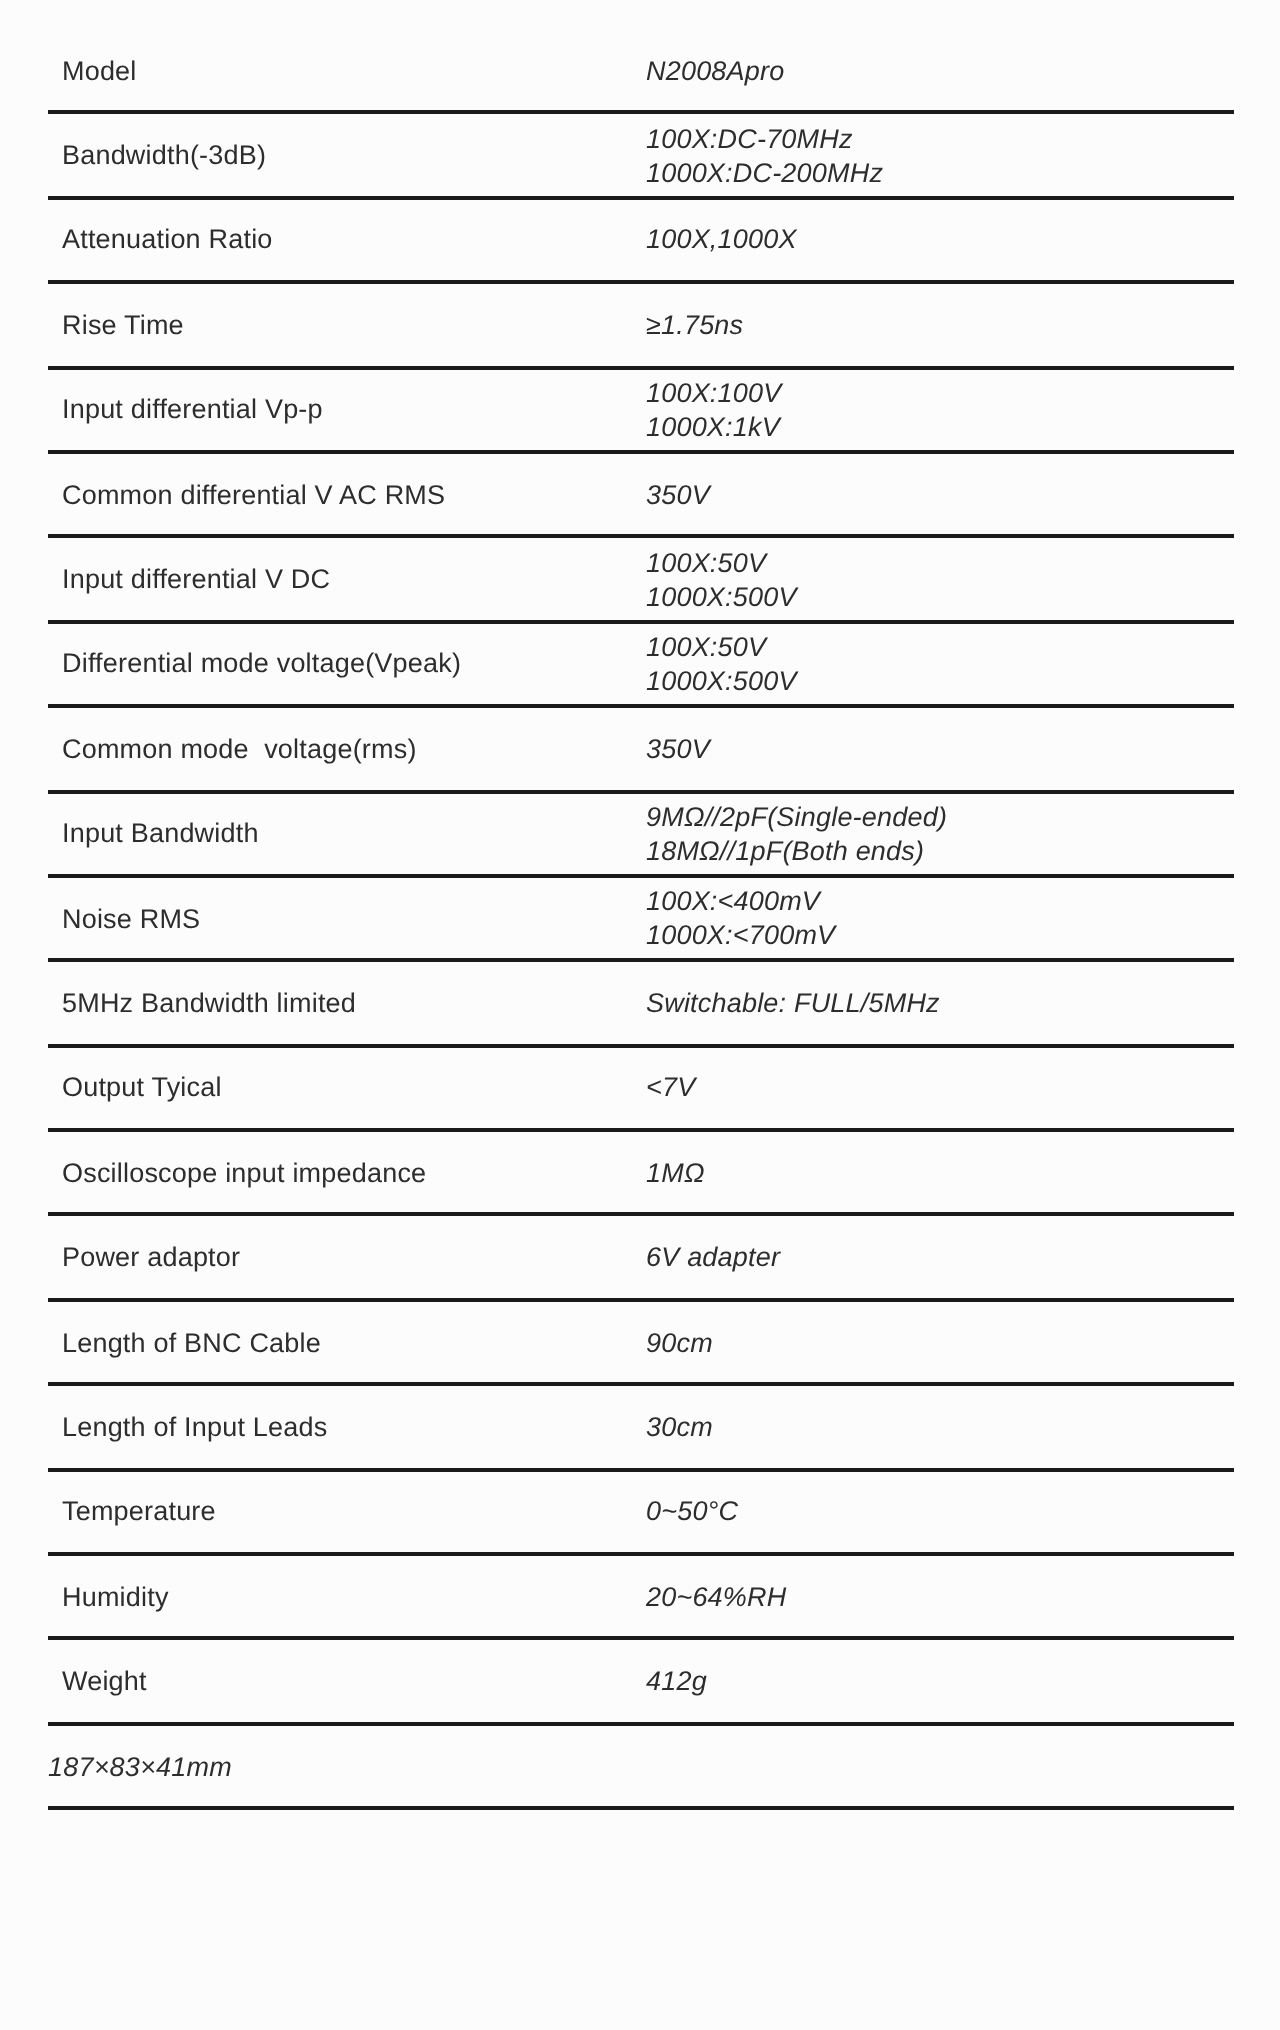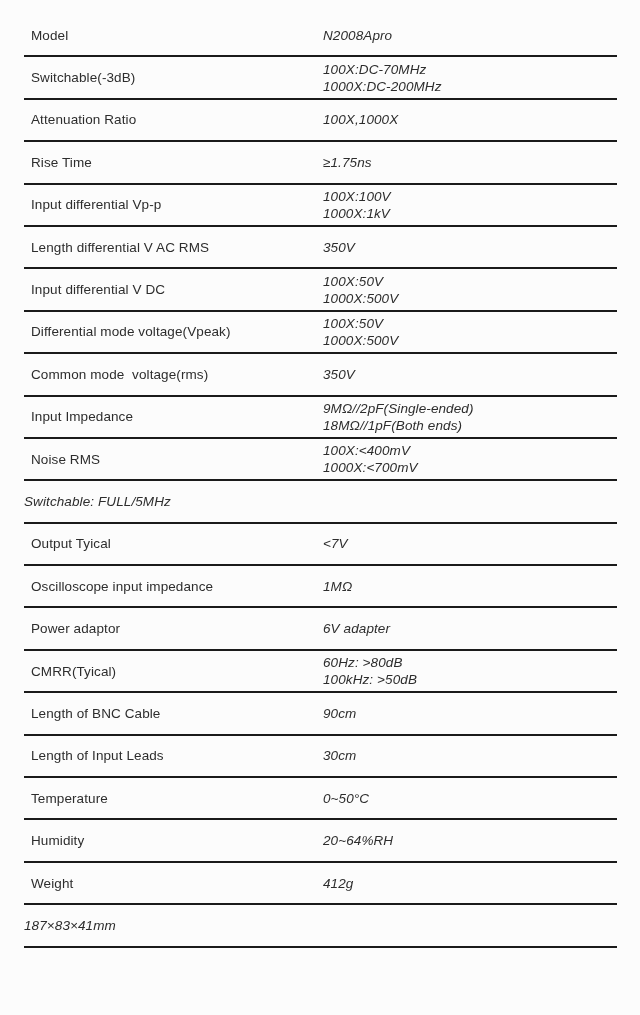--- a/index.html
+++ b/index.html
@@ -50,21 +50,21 @@
 <body>
 
 <div class="page">
   <div class="spec-table" id="spec-table">
   <div class="row">
     <div class="cell label">Model</div>
     <div class="cell value">N2008Apro</div>
   </div>
 
   <div class="row">
-    <div class="cell label">Switchable(-3dB)</div>
+    <div class="cell label">Bandwidth(-3dB)</div>
     <div class="cell value">100X:DC-70MHz
 1000X:DC-200MHz</div>
   </div>
 
   <div class="row">
     <div class="cell label">Attenuation Ratio</div>
     <div class="cell value">100X,1000X</div>
   </div>
 
 
@@ -73,21 +73,21 @@
     <div class="cell value">≥1.75ns</div>
   </div>
 
   <div class="row">
     <div class="cell label">Input differential Vp-p</div>
     <div class="cell value">100X:100V
 1000X:1kV</div>
   </div>
 
   <div class="row">
-    <div class="cell label">Length differential V AC RMS</div>
+    <div class="cell label">Common differential V AC RMS</div>
     <div class="cell value">350V</div>
   </div>
 
   <div class="row">
     <div class="cell label">Input differential V DC</div>
     <div class="cell value">100X:50V
 1000X:500V</div>
   </div>
 
   <div class="row">
@@ -95,55 +95,51 @@
     <div class="cell value">100X:50V
 1000X:500V</div>
   </div>
 
   <div class="row">
     <div class="cell label">Common mode  voltage(rms)</div>
     <div class="cell value">350V</div>
   </div>
 
   <div class="row">
-    <div class="cell label">Input Impedance</div>
+    <div class="cell label">Input Bandwidth</div>
     <div class="cell value">9MΩ//2pF(Single-ended)
 18MΩ//1pF(Both ends)</div>
   </div>
 
   <div class="row">
     <div class="cell label">Noise RMS</div>
     <div class="cell value">100X:&lt;400mV
 1000X:&lt;700mV</div>
   </div>
 
   <div class="row">
+    <div class="cell label">5MHz Bandwidth limited</div>
     <div class="cell value">Switchable: FULL/5MHz</div>
   </div>
 
   <div class="row">
     <div class="cell label">Output Tyical</div>
     <div class="cell value">&lt;7V</div>
   </div>
 
   <div class="row">
     <div class="cell label">Oscilloscope input impedance</div>
     <div class="cell value">1MΩ</div>
   </div>
 
   <div class="row">
     <div class="cell label">Power adaptor</div>
     <div class="cell value">6V adapter</div>
   </div>
 
-  <div class="row">
-    <div class="cell label">CMRR(Tyical)</div>
-    <div class="cell value">60Hz: &gt;80dB
-100kHz: &gt;50dB</div>
-  </div>
 
   <div class="row">
     <div class="cell label">Length of BNC Cable</div>
     <div class="cell value">90cm</div>
   </div>
 
   <div class="row">
     <div class="cell label">Length of Input Leads</div>
     <div class="cell value">30cm</div>
   </div>

